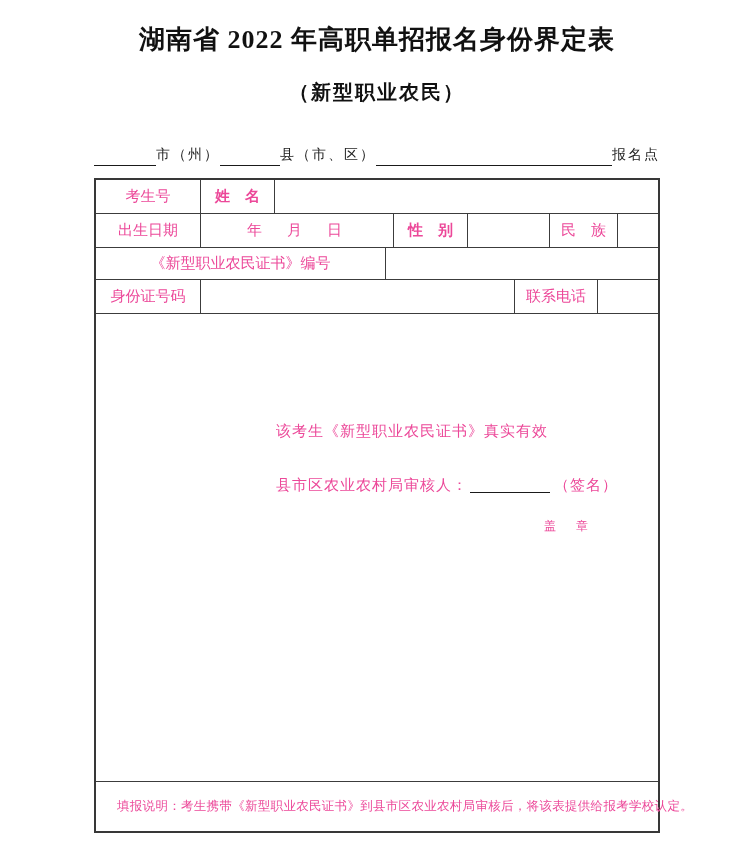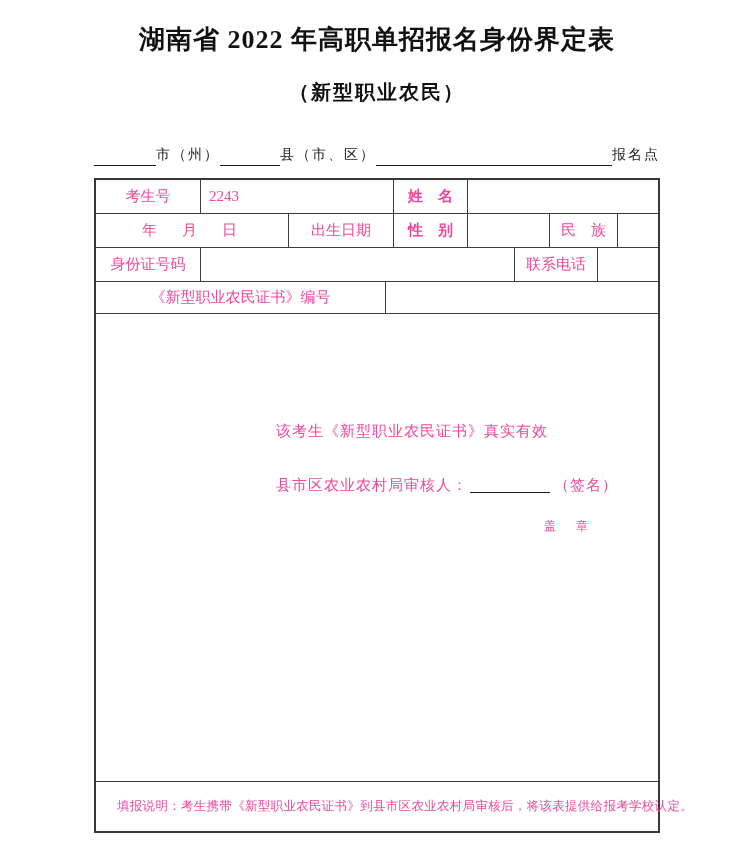--- a/index.html
+++ b/index.html
@@ -149,43 +149,42 @@
     <span class="blank-line blank-county"></span>
     <span>县（市、区）</span>
     <span class="blank-line blank-site"></span>
     <span>报名点</span>
   </div>
 
   <div class="form-table">
 
     <div class="trow r-std">
       <div class="cell w105">考生号</div>
-      <div class="cell w193 left">2243</div>
       <div class="cell w74">姓　名</div>
       <div class="cell flex1"></div>
     </div>
 
     <div class="trow r-std">
+      <div class="cell w105">出生日期</div>
       <div class="cell w193 dob-value">年　月　日</div>
-      <div class="cell w105">出生日期</div>
       <div class="cell w74">性　别</div>
       <div class="cell w82"></div>
       <div class="cell w68">民　族</div>
+      <div class="cell flex1"></div>
+    </div>
+
+    <div class="trow r-cert">
+      <div class="cell w290">《新型职业农民证书》编号</div>
       <div class="cell flex1"></div>
     </div>
 
     <div class="trow r-std">
       <div class="cell w105">身份证号码</div>
       <div class="cell w314"></div>
       <div class="cell w83">联系电话</div>
-      <div class="cell flex1"></div>
-    </div>
-
-    <div class="trow r-cert">
-      <div class="cell w290">《新型职业农民证书》编号</div>
       <div class="cell flex1"></div>
     </div>
 
     <div class="big-cell">
       <div class="statement">该考生《新型职业农民证书》真实有效</div>
       <div class="reviewer-line">
         <span>县市区农业农村局审核人：</span>
         <span class="sig-blank"></span>
         <span>（签名）</span>
       </div>

